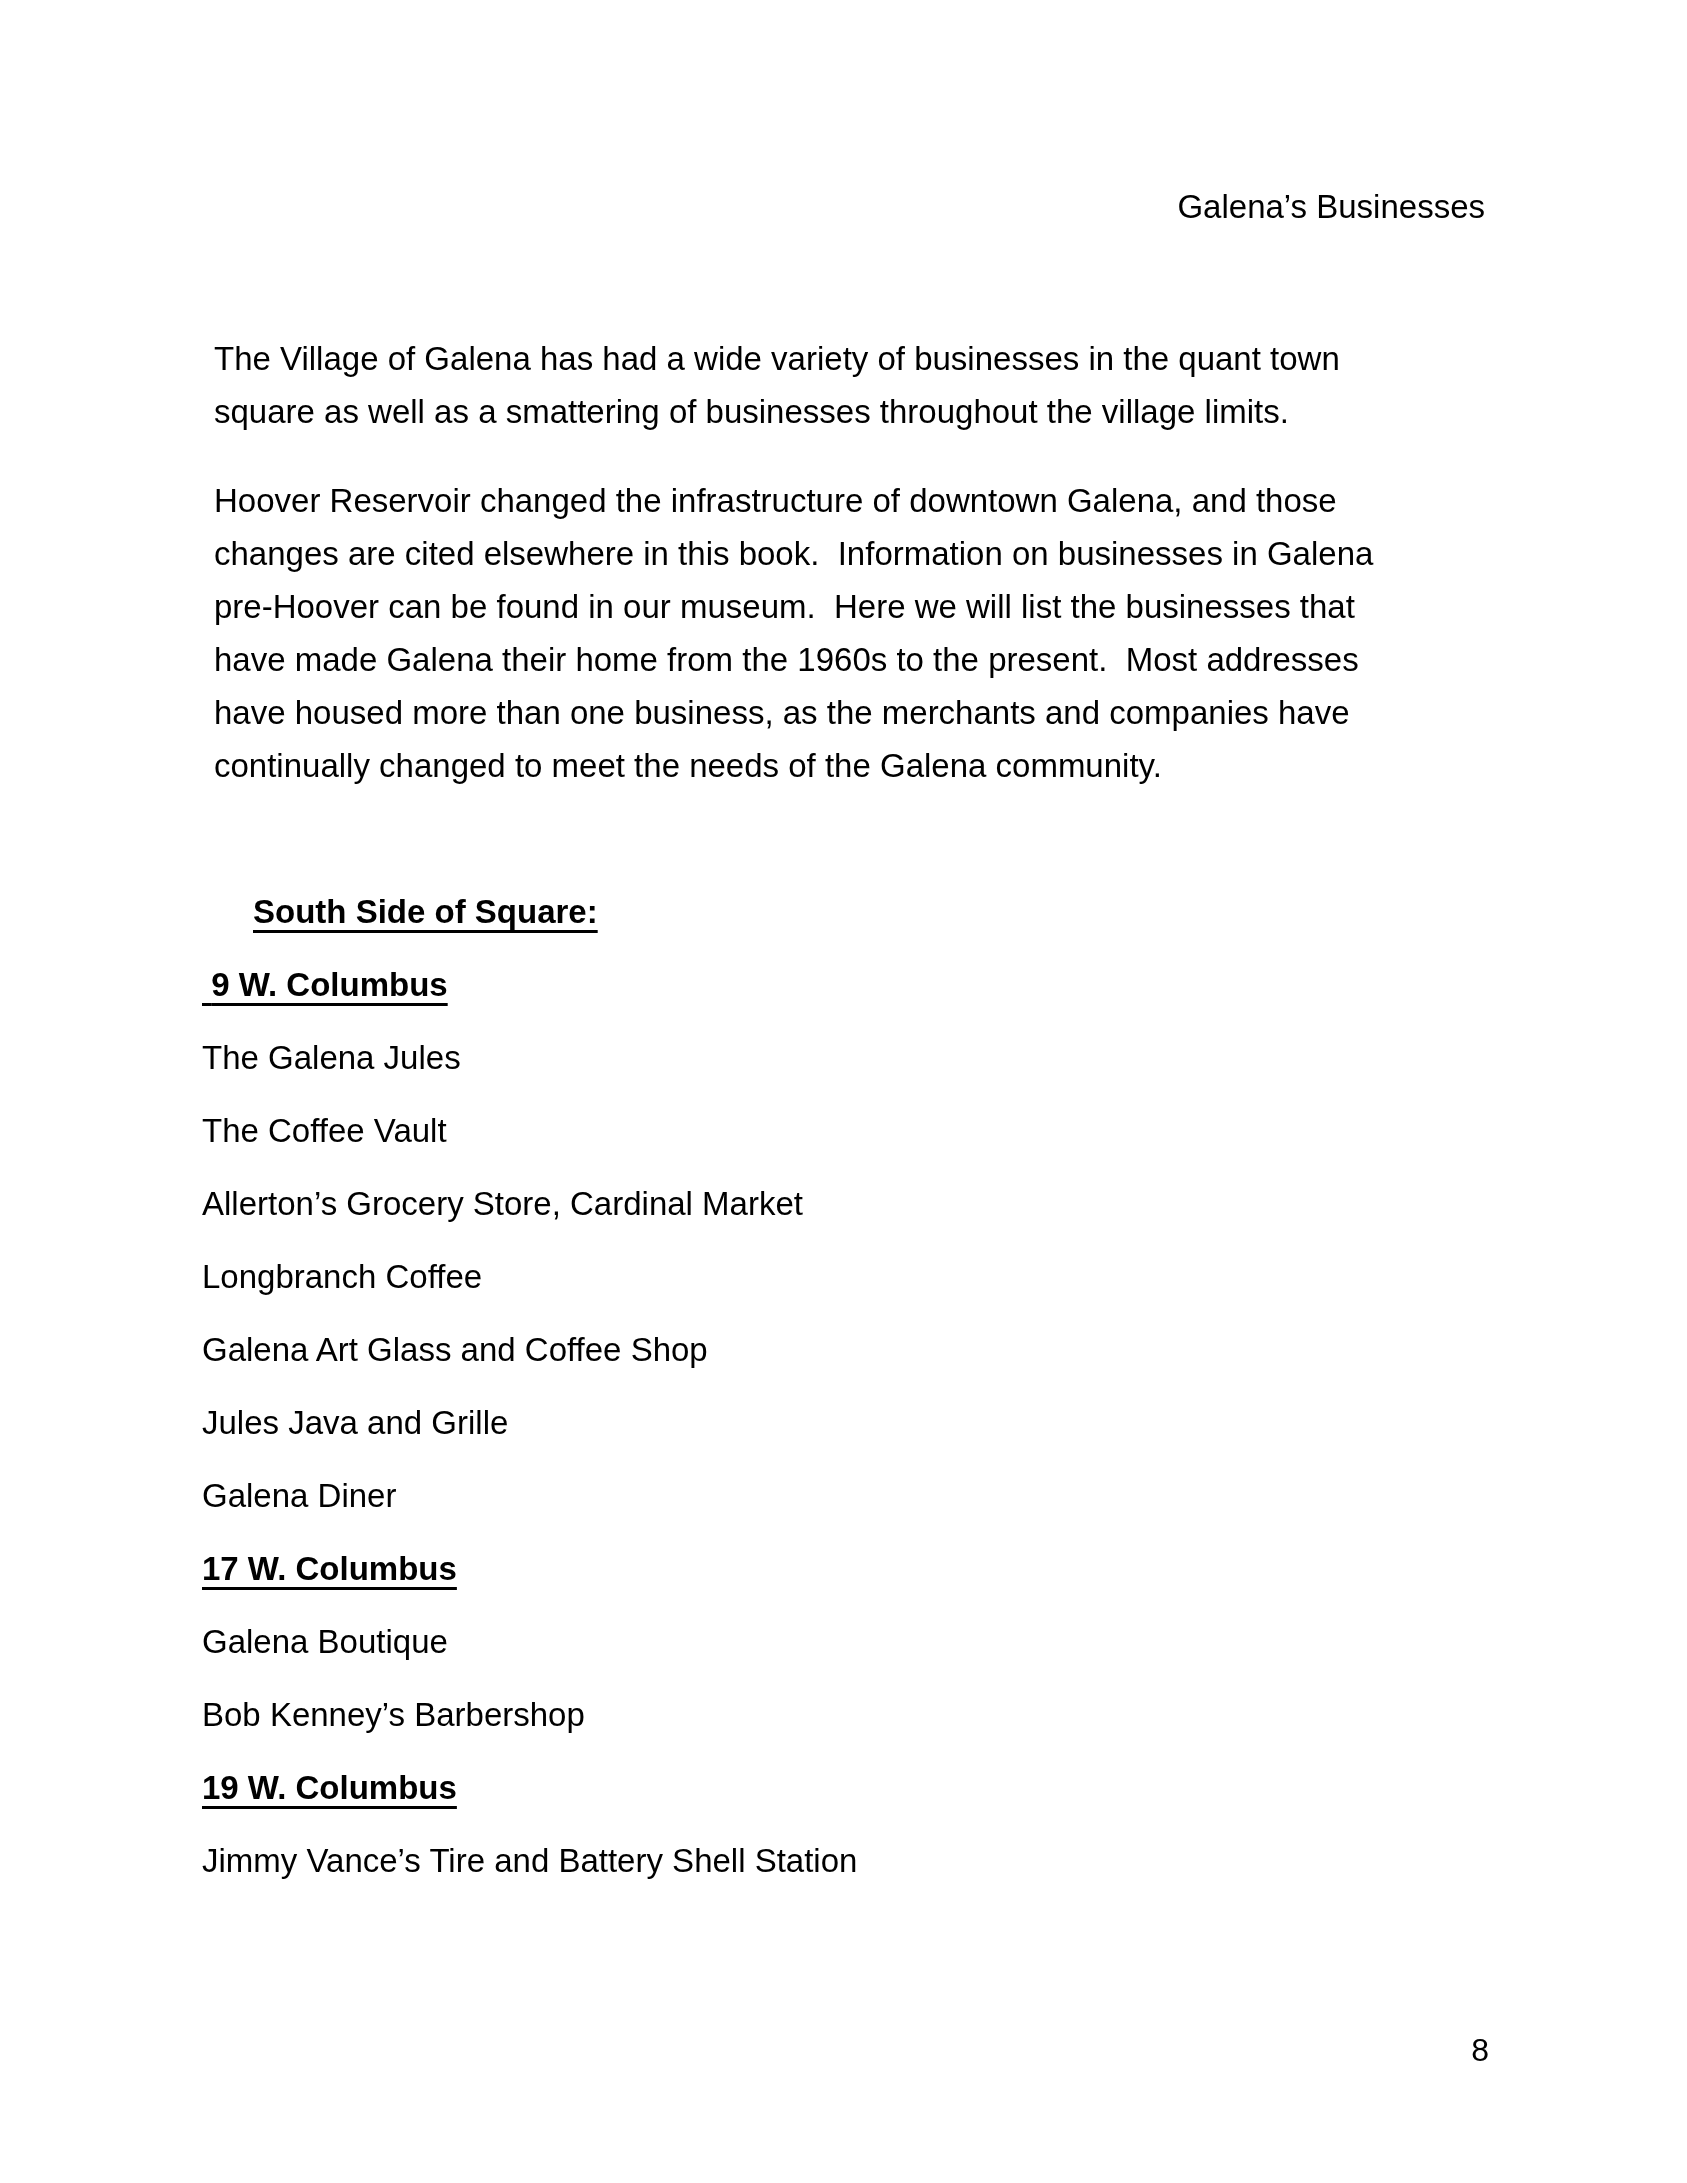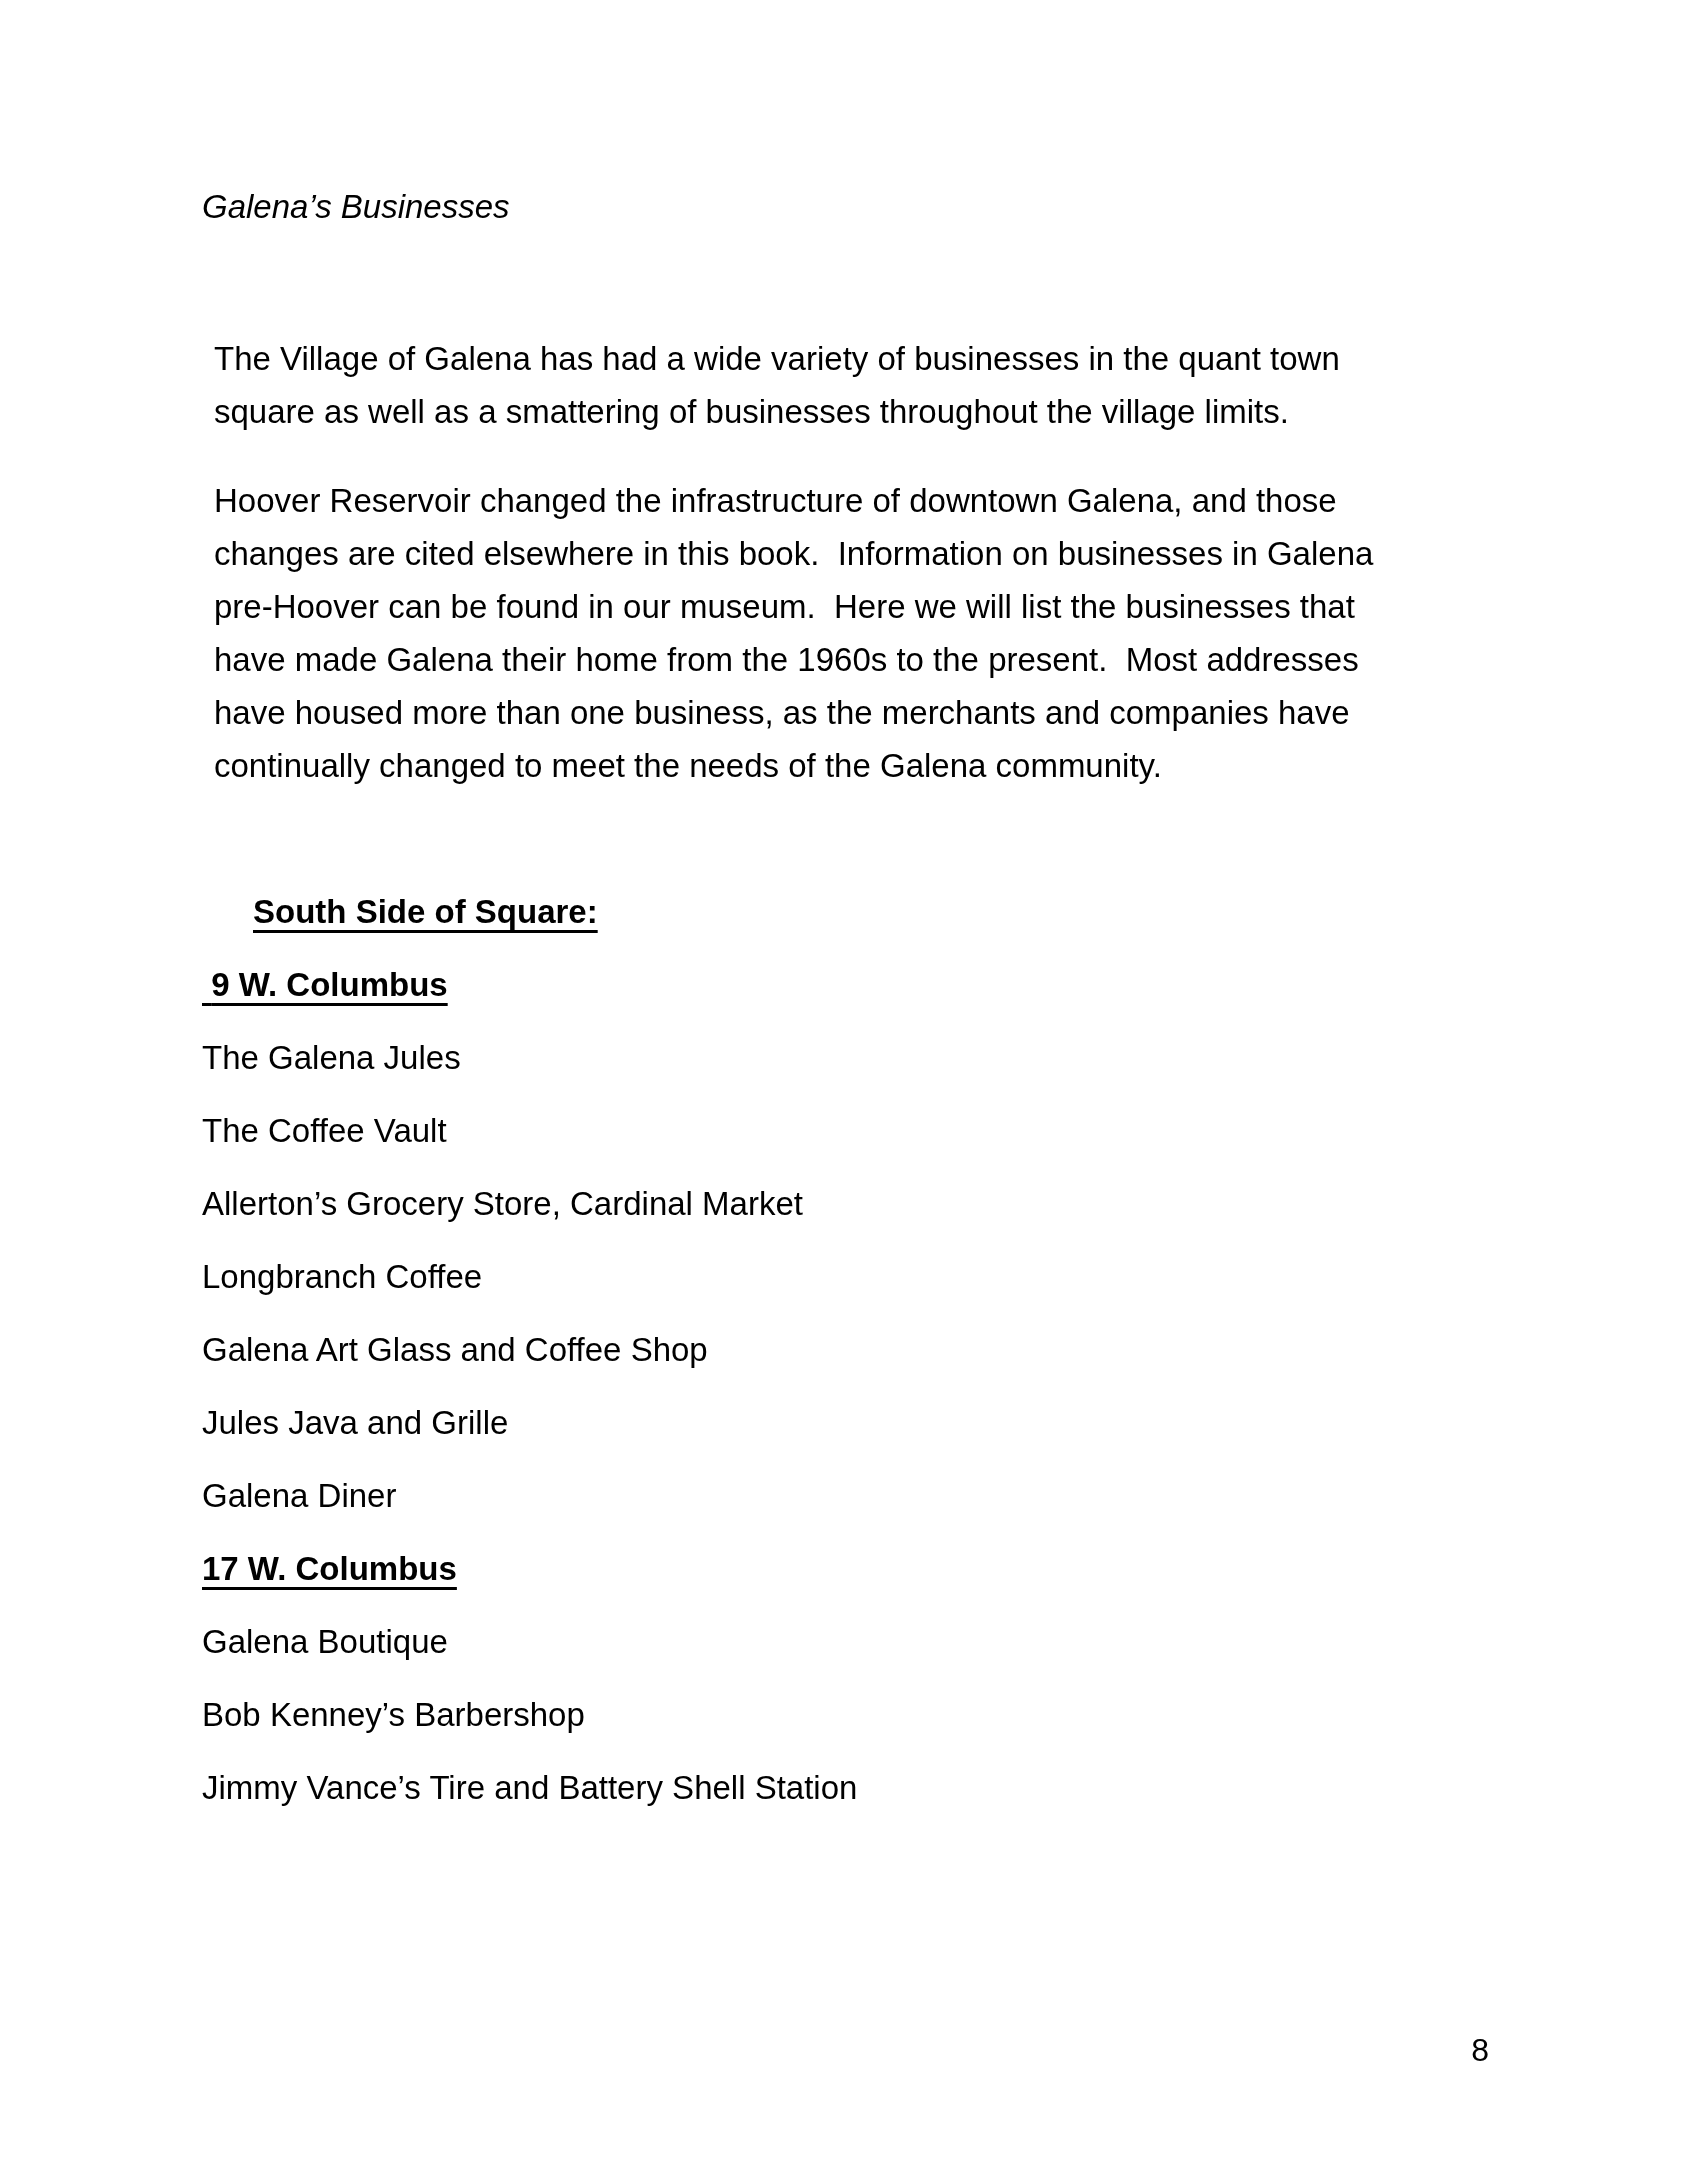--- a/index.html
+++ b/index.html
@@ -15,24 +15,23 @@
     background: #ffffff;
     box-sizing: border-box;
     padding: 180px 99px 0 202px;
     font-family: "Liberation Sans", "DejaVu Sans", sans-serif;
     font-size: 33px;
     line-height: 53px;
     color: #000000;
     overflow: hidden;
   }
   .doc-title {
-    text-align: left;
+    text-align: right;
     margin: 0 103px 99px 0;   
     white-space: pre-wrap;
-    font-style: italic;
   }
   .para {
     margin: 12px;
     white-space: pre-wrap;
   }
   .para.first {
     margin-bottom: 36px;
   }
   .para.second {
     margin-bottom: 93px;
@@ -92,19 +91,20 @@
       <p class="listing-item business">The Galena Jules</p>
       <p class="listing-item business">The Coffee Vault</p>
       <p class="listing-item business">Allerton’s Grocery Store, Cardinal Market</p>
       <p class="listing-item business">Longbranch Coffee</p>
       <p class="listing-item business">Galena Art Glass and Coffee Shop</p>
       <p class="listing-item business">Jules Java and Grille</p>
       <p class="listing-item business">Galena Diner</p>
       <p class="listing-item address">17 W. Columbus</p>
       <p class="listing-item business">Galena Boutique</p>
       <p class="listing-item business">Bob Kenney’s Barbershop</p>
+      <p class="listing-item address">19 W. Columbus</p>
       <p class="listing-item business">Jimmy Vance’s Tire and Battery Shell Station</p>
     </div>
 
   <div class="page-number">8</div>
 
 </div>
 
 
 </body></html>

